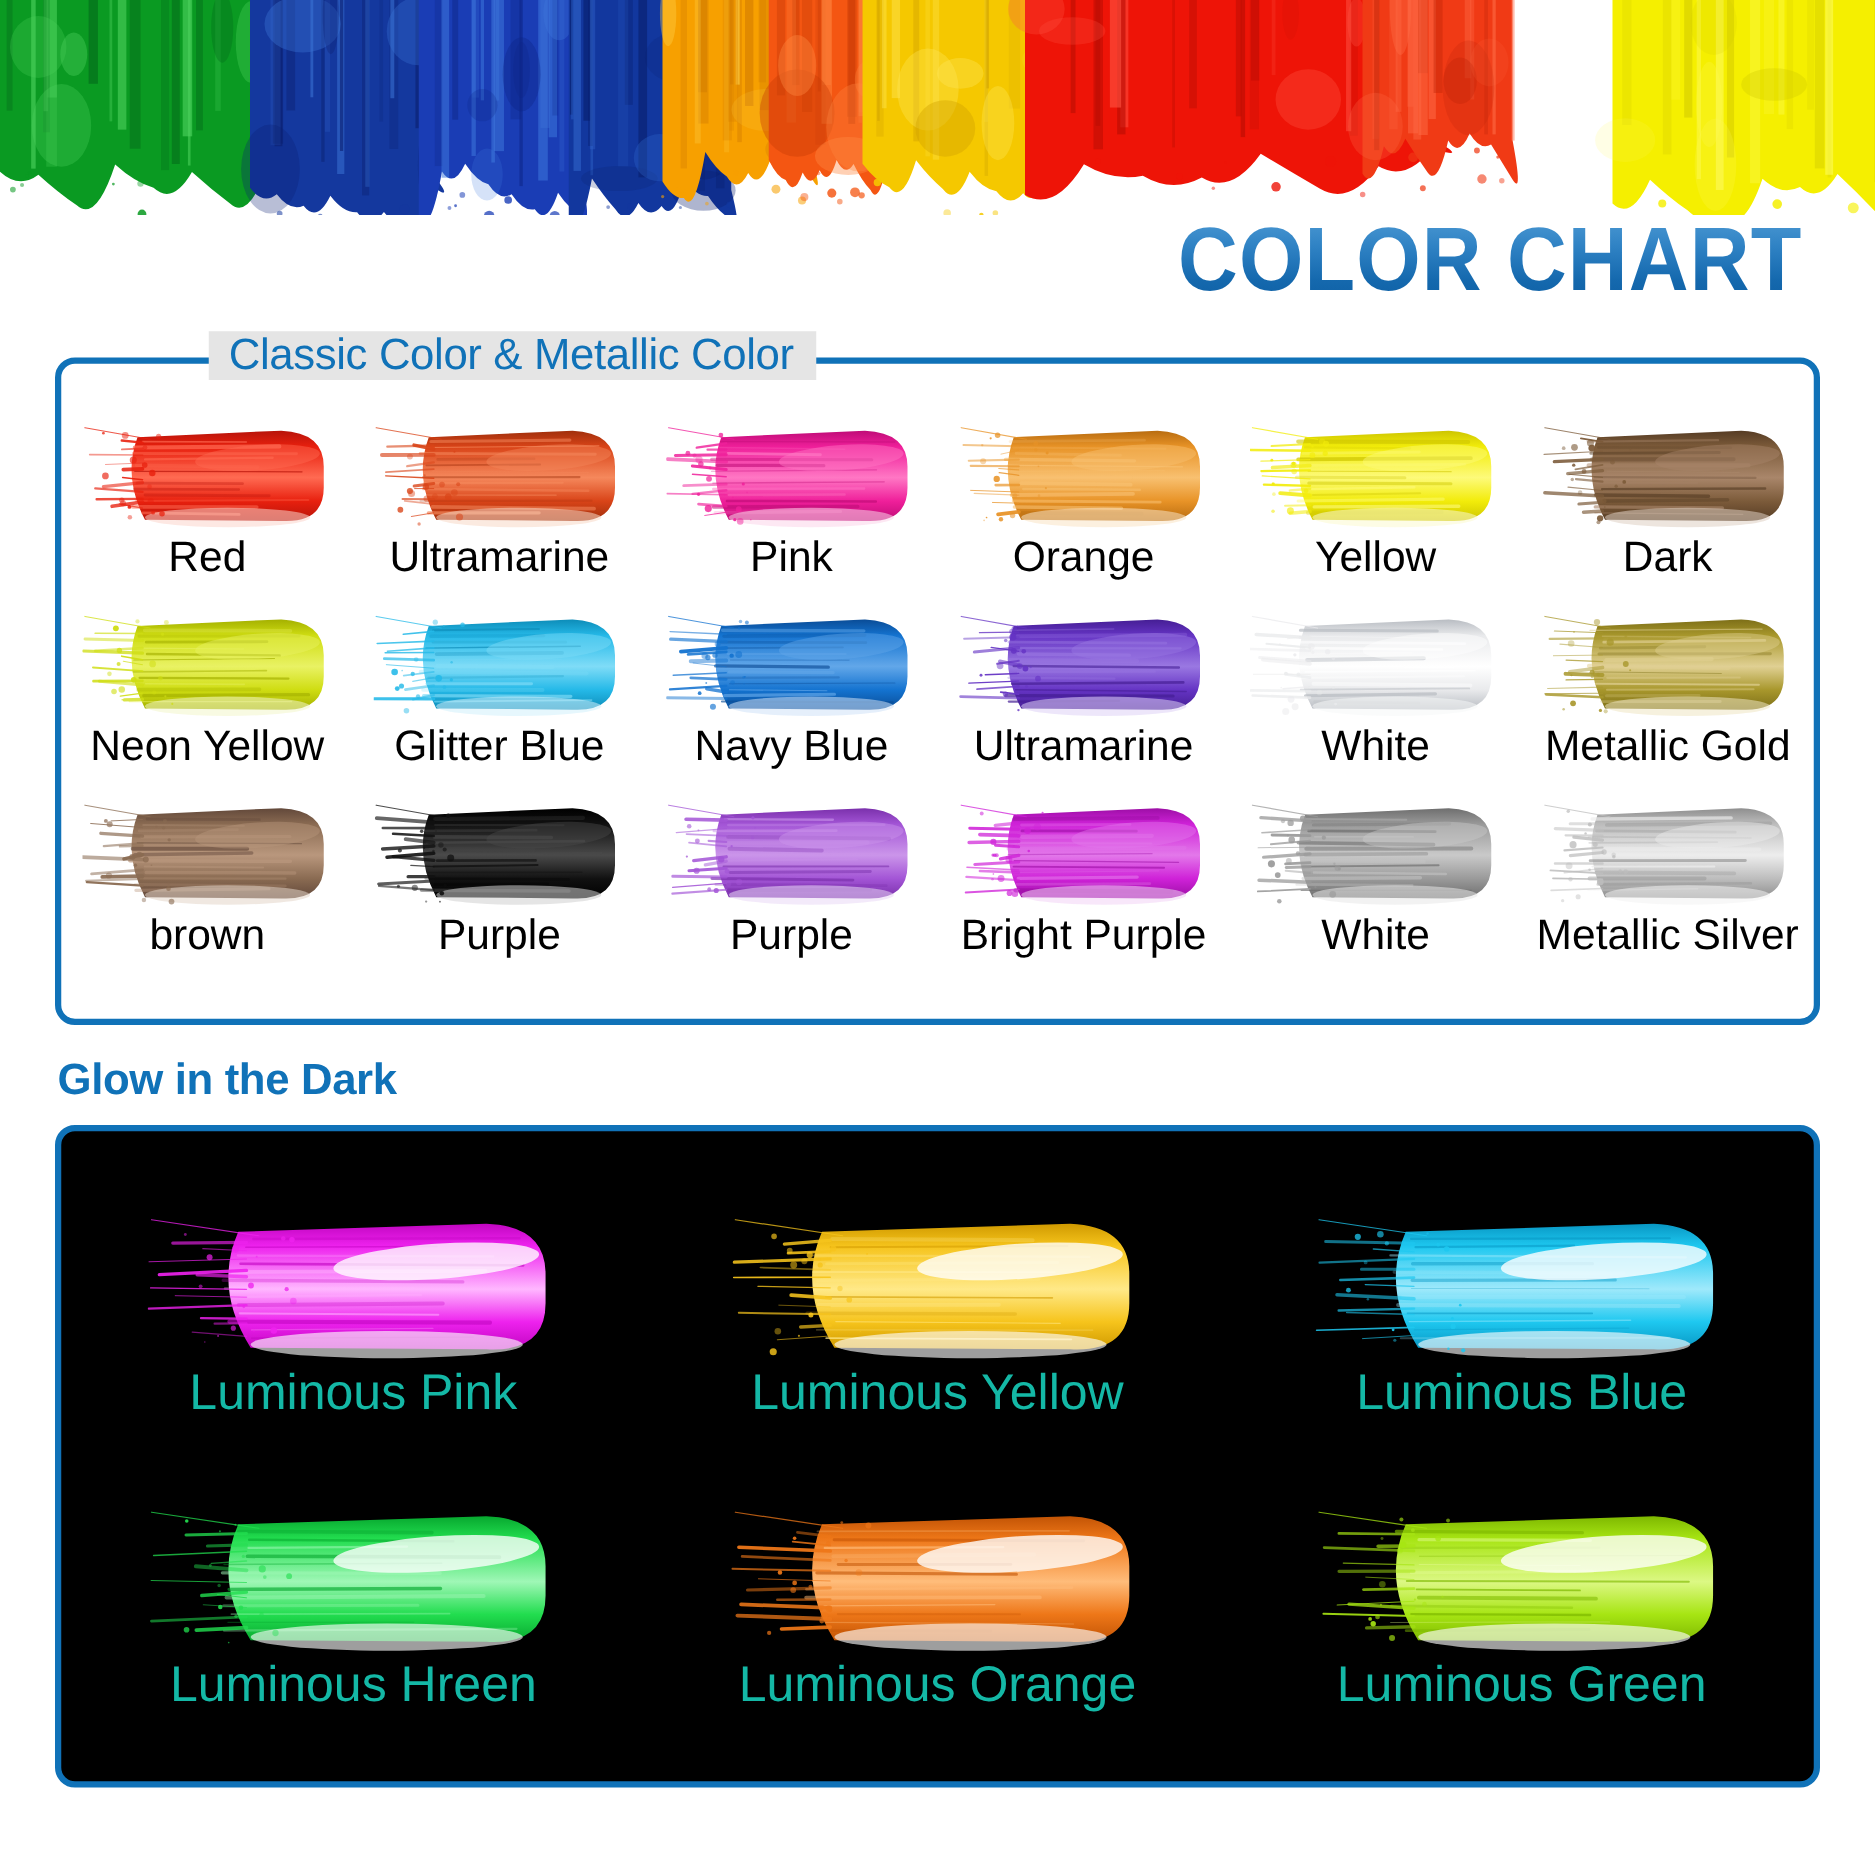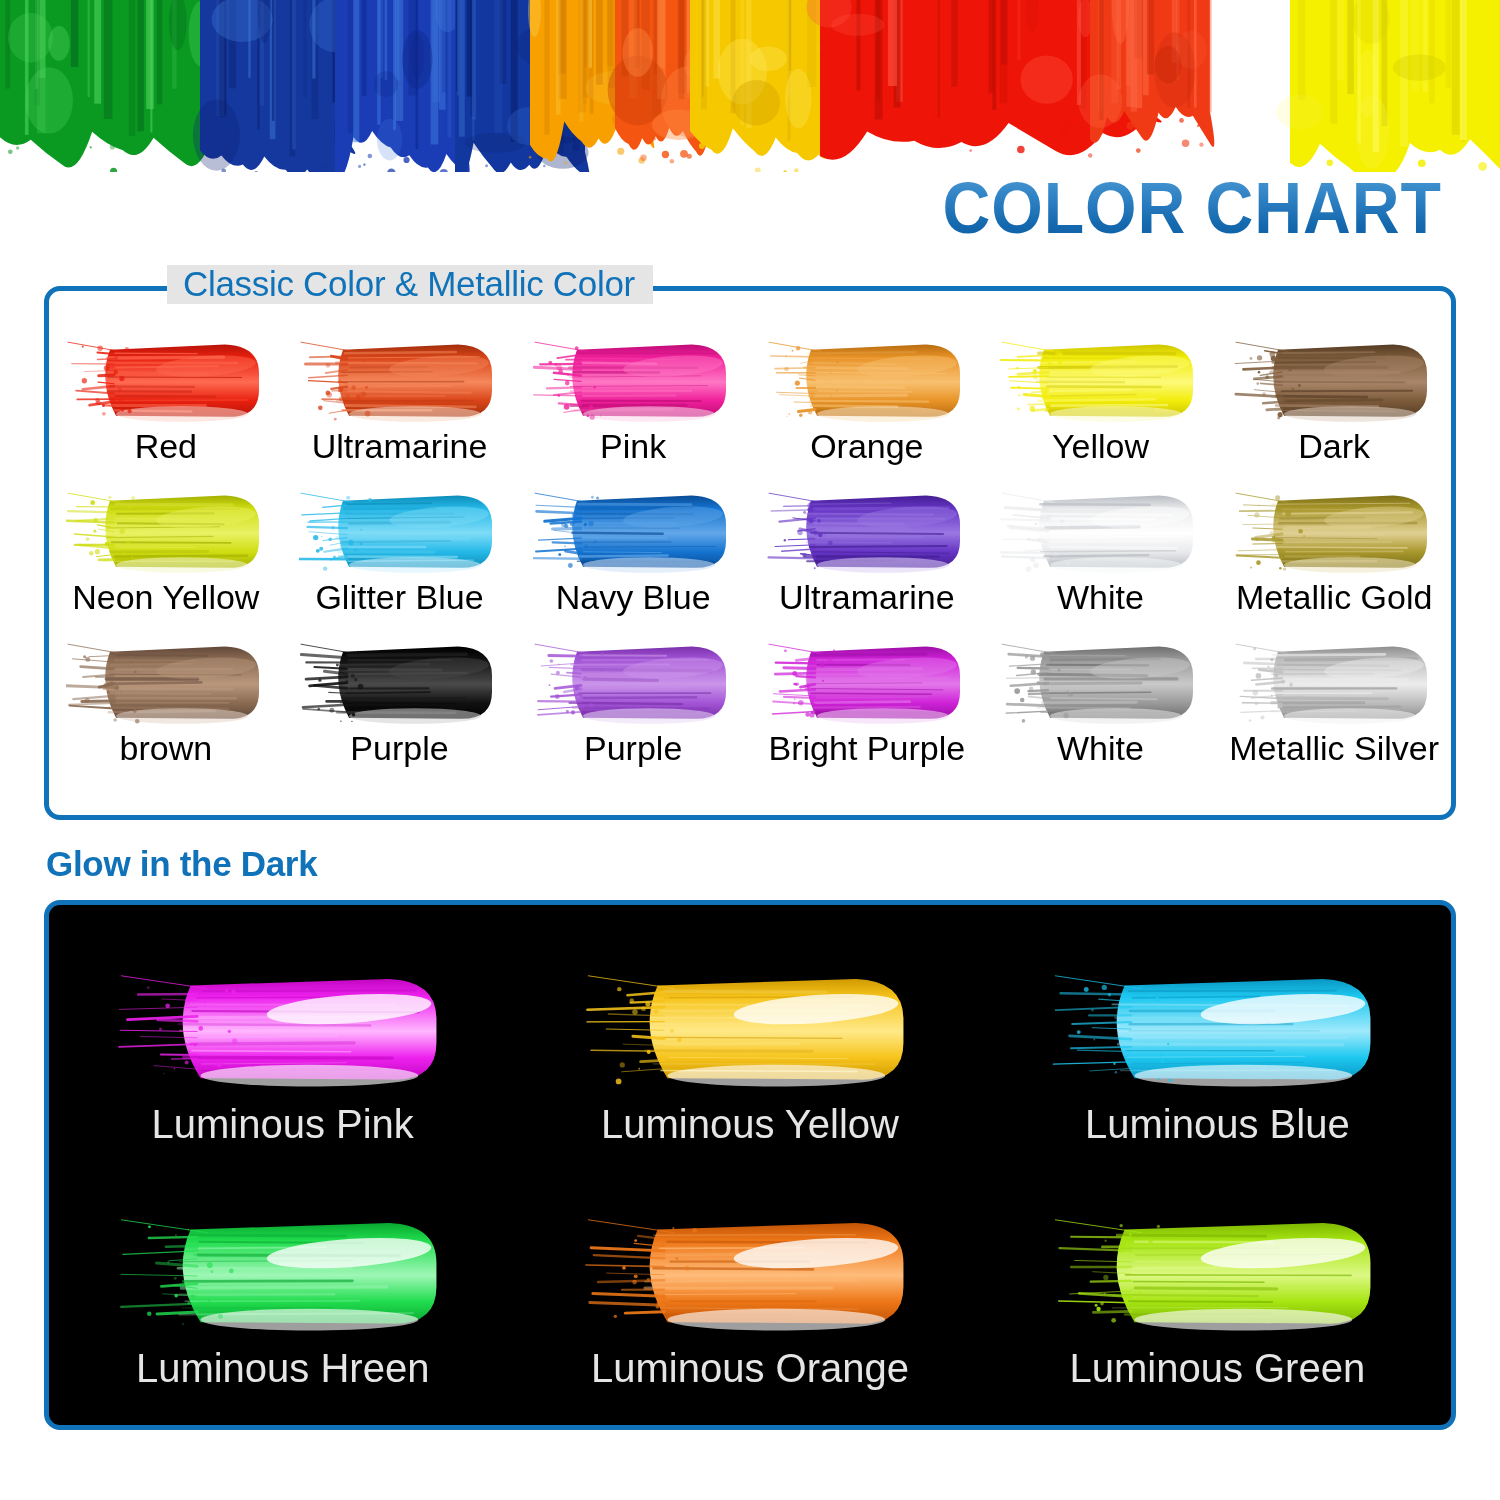--- a/index.html
+++ b/index.html
@@ -125,23 +125,22 @@
     row-gap: 60px;
   }
   .glow-cell {
     display: flex;
     flex-direction: column;
     align-items: center;
   }
   .glow-stroke-wrap { width: 330px; height: 128px; }
   .glow-stroke-wrap svg { display: block; width: 330px; height: 128px; }
   .glow-label {
-    margin-top: 10px;
     font-size: 40px;
-    color: #e5e5e5;
+    color: #14b8a6;
     font-family: "Liberation Sans Narrow", "Liberation Sans", sans-serif;
     white-space: nowrap;
     line-height: 1.15;
   }
 </style>
 </head>
 <body>
 
 <div class="paint-banner">
   <svg id="banner-svg" viewBox="0 0 1500 172" preserveAspectRatio="none">

